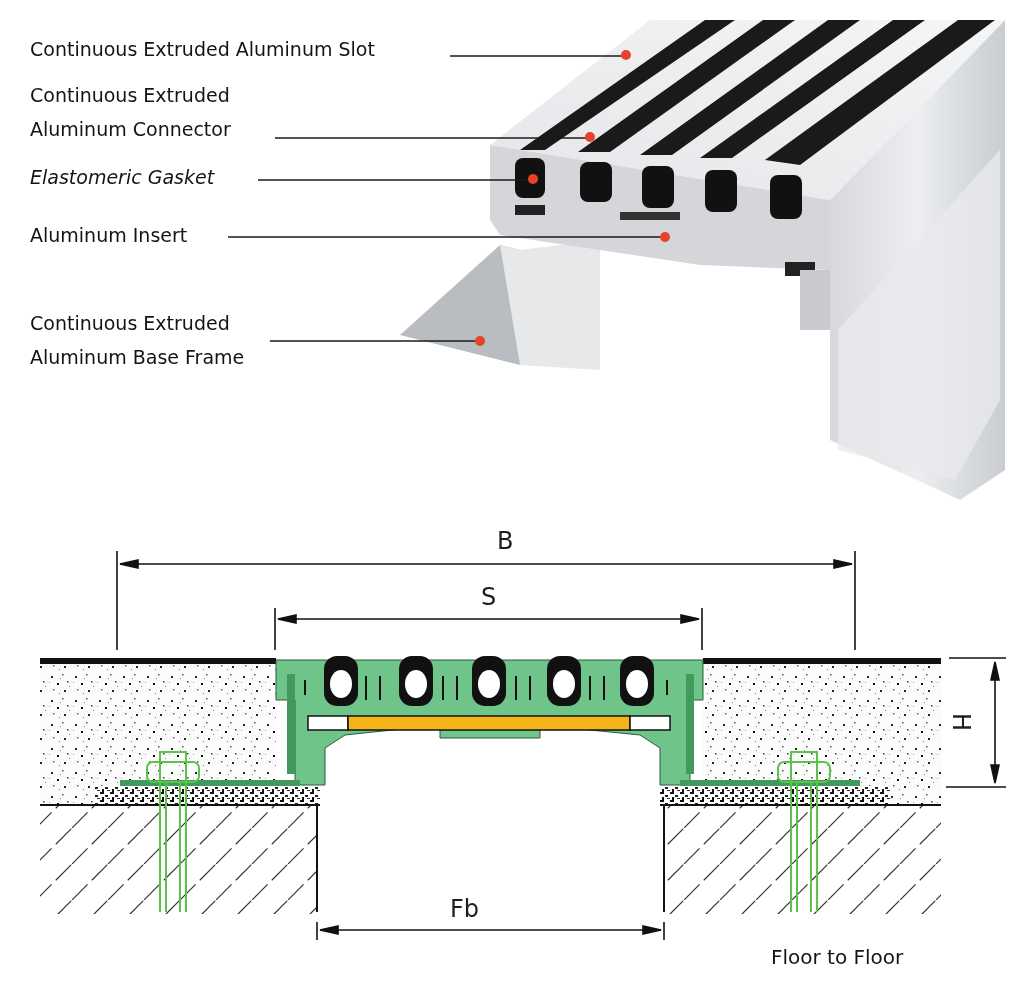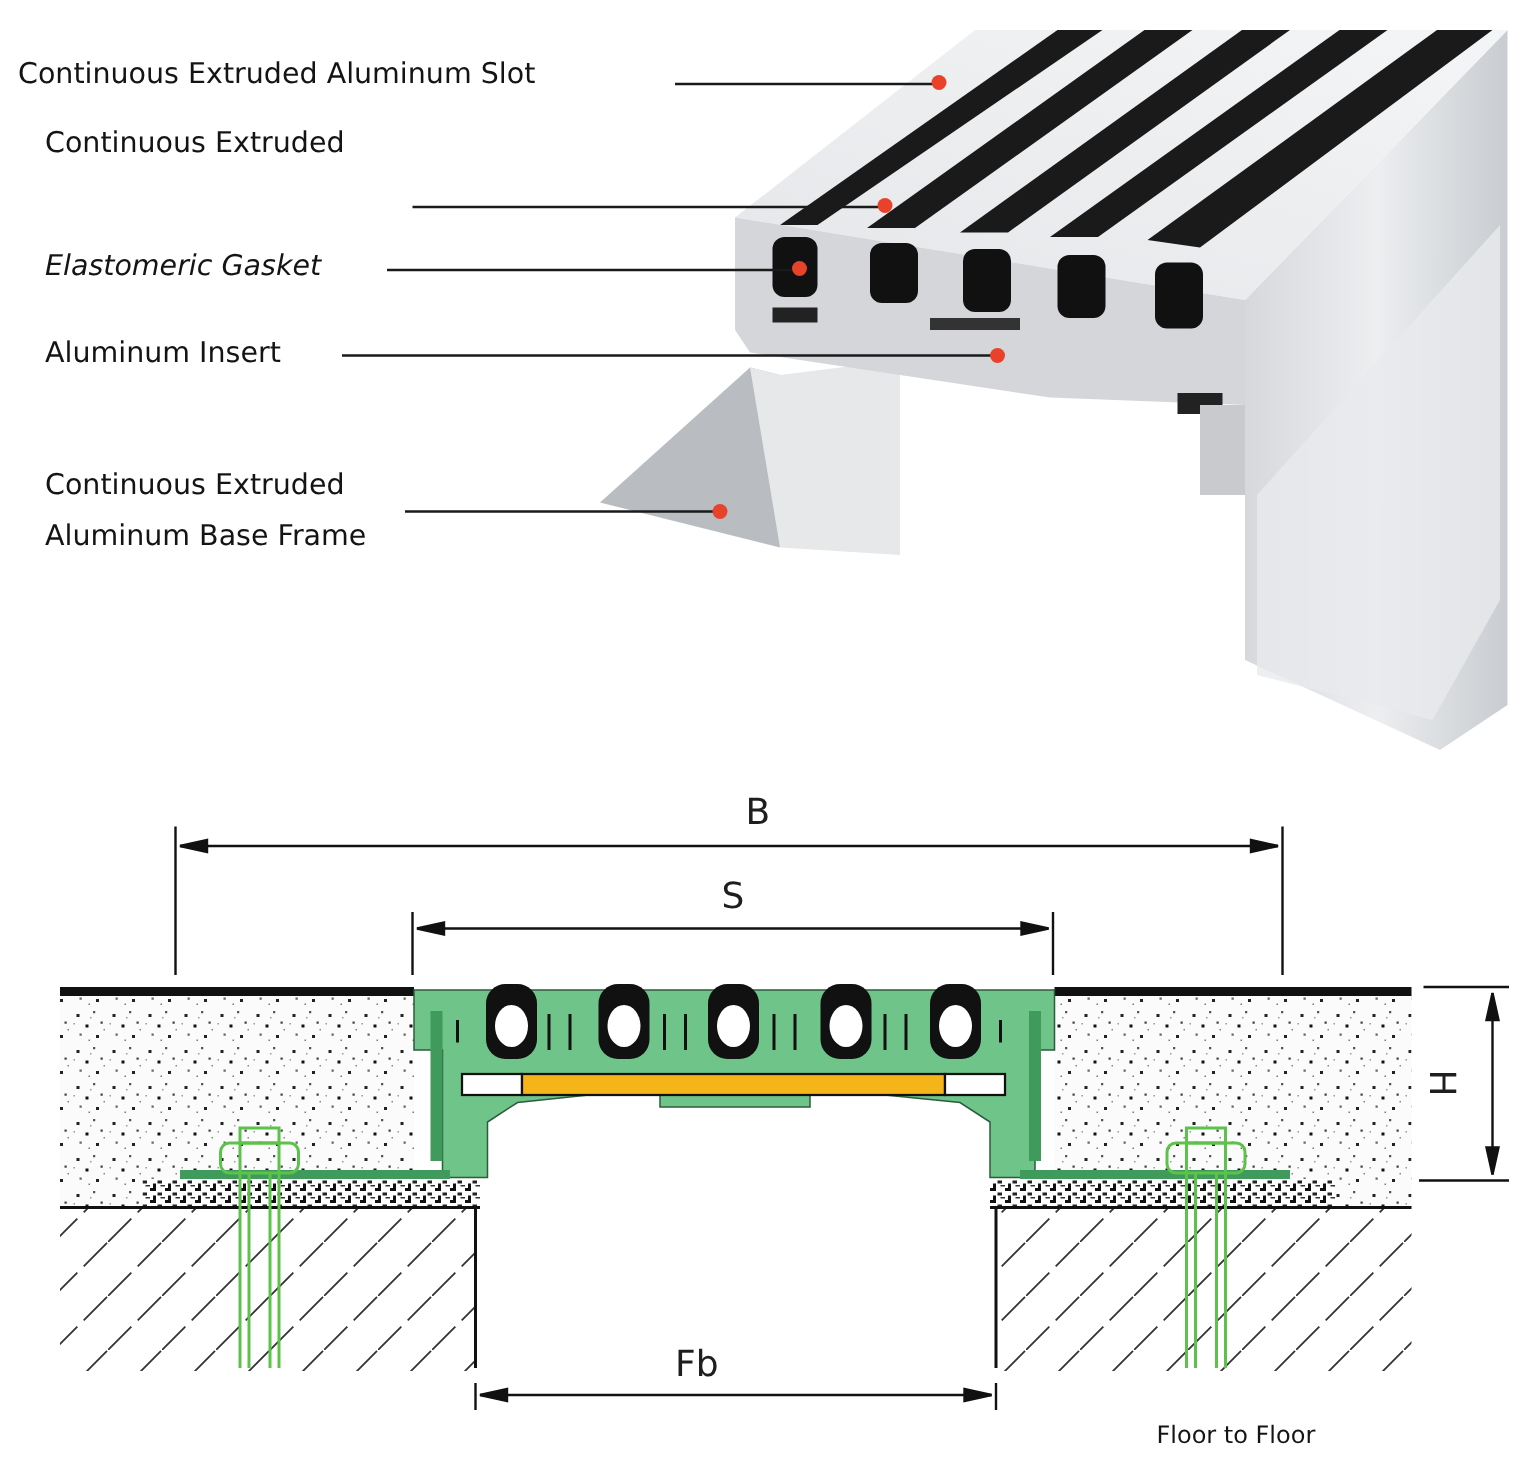--- a/index.html
+++ b/index.html
@@ -5,25 +5,26 @@
   html, body { margin: 0; padding: 0; background: #ffffff; }
   body { width: 1024px; height: 988px; position: relative; overflow: hidden;
          font-family: "DejaVu Sans", sans-serif; color: #1a1a1a; }
   .lbl { position: absolute; font-size: 19px; line-height: 22px; color: #141414; white-space: nowrap; }
   .dim { position: absolute; font-size: 24px; color: #1e1e1e; }
   svg { position: absolute; left: 0; top: 0; }
 </style>
 </head>
 <body>
 
-<div class="lbl" style="left:12px;top:38px;">
+<div class="lbl" style="left:30px;top:38px;">
   <span>Continuous Extruded Aluminum Slot</span>
 </div>
 <div class="lbl" style="left:30px;top:84px;">
   <div>Continuous Extruded</div>
+  <div style="margin-top:12px">Aluminum Connector</div>
 </div>
 <div class="lbl" style="left:30px;top:166px;font-style:italic;">
   <span>Elastomeric Gasket</span>
 </div>
 <div class="lbl" style="left:30px;top:224px;text-align:right;">
   <span>Aluminum Insert</span>
 </div>
 <div class="lbl" style="left:30px;top:312px;">
   <div>Continuous Extruded</div>
   <div style="margin-top:12px">Aluminum Base Frame</div>
@@ -228,13 +229,13 @@
       <polygon points="320,930 338,926 338,934"></polygon>
         <polygon points="661,930 643,926 643,934"></polygon>
     </g>
   </g>
 </svg>
 
 <div class="dim" style="left:497px;top:527px;">B</div>
 <div class="dim" style="left:481px;top:583px;">S</div>
 <div class="dim" style="left:952px;top:708px;transform:rotate(90deg);">H</div>
 <div class="dim" style="left:450px;top:895px;">Fb</div>
-<div class="lbl" style="left:771px;top:946px;font-size:16px;">Floor to Floor</div>
+<div class="lbl" style="left:771px;top:946px;font-size:20px;">Floor to Floor</div>
 
 </body></html>

